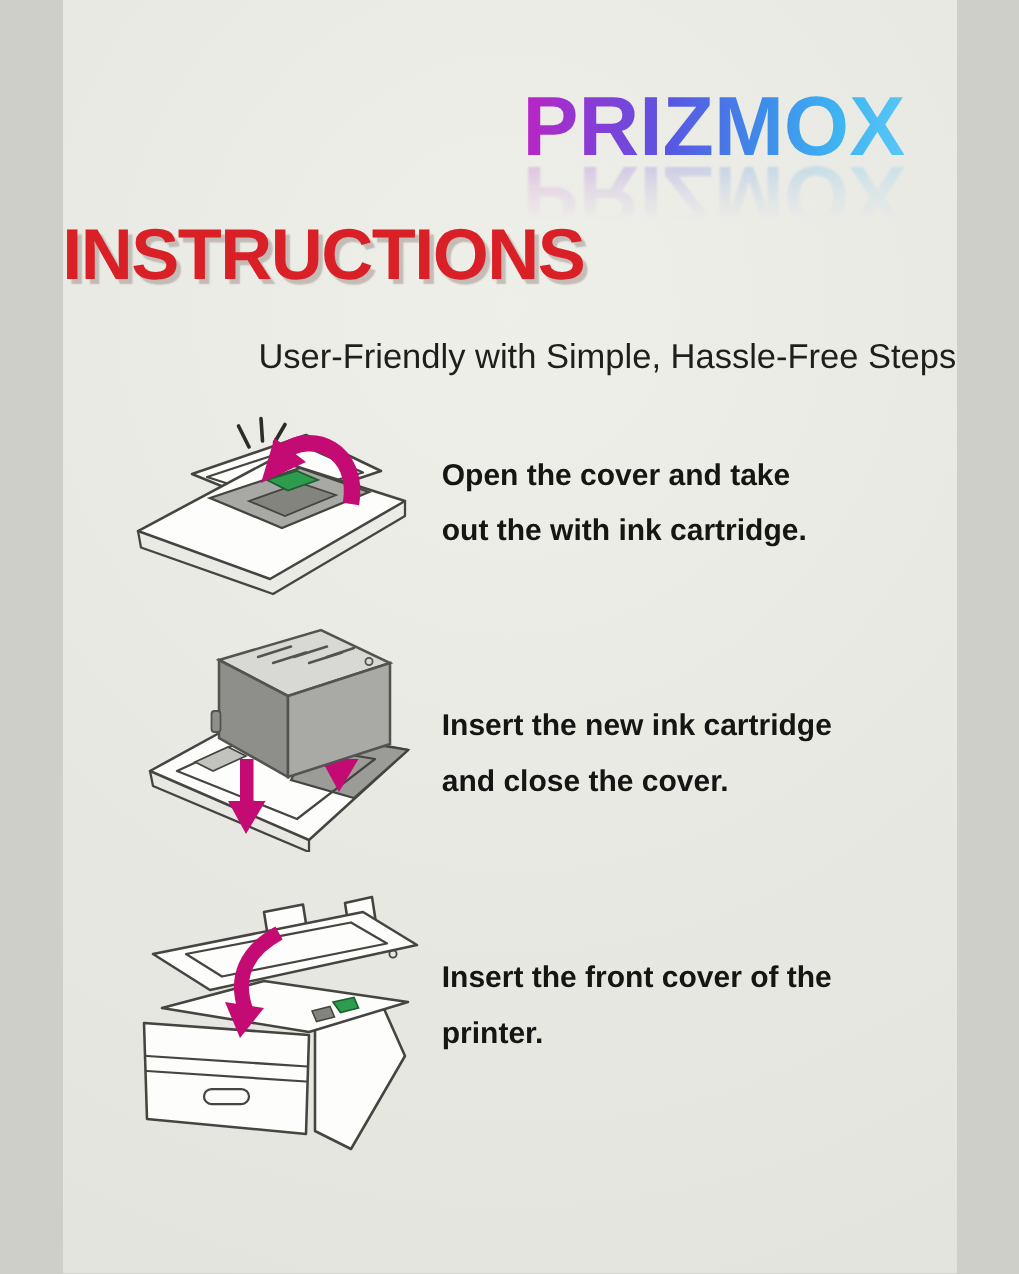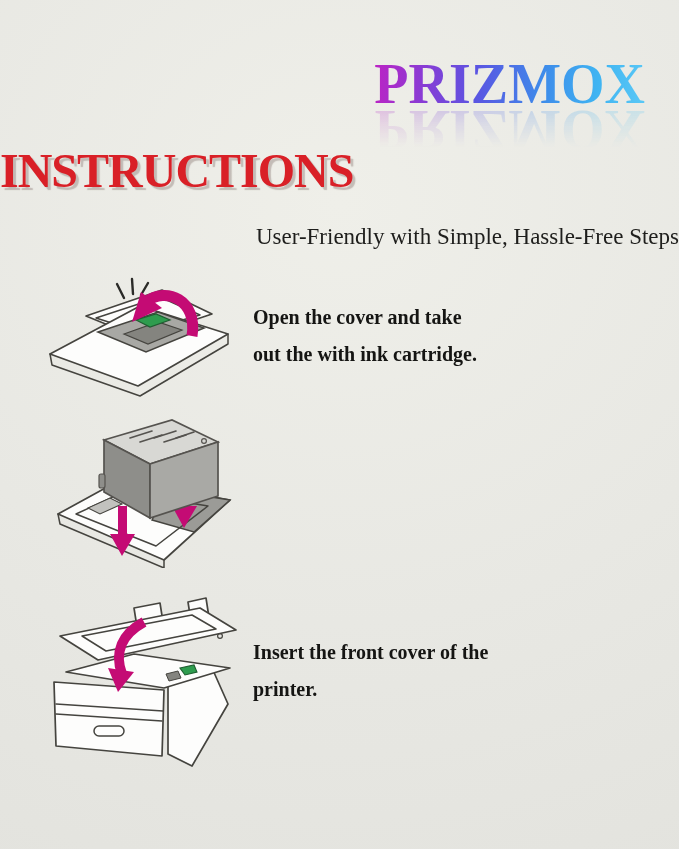--- a/index.html
+++ b/index.html
@@ -1,24 +1,24 @@
 <!DOCTYPE html>
 <html><head>
 <meta charset="utf-8">
 <style>
   * { margin: 0; padding: 0; box-sizing: border-box; }
   html, body { background: #cfcfca; }
   .page {
     position: relative;
-    width: 679px;
+    width: 596px;
     height: 849px;
     margin: 0 auto;
     overflow: hidden;
     background: radial-gradient(130% 95% at 50% 24%, #efefe9 0%, #e8e8e3 52%, #e2e2dd 100%);
-    font-family: Liberation Serif, serif;
+    font-family: Liberation Sans, sans-serif;
   }
 
   
   .brand { position: absolute; top: 56px; right: 34px; text-align: left; }
   .brand-text {
     font-weight: bold;
     font-size: 56px;
     line-height: 1;
     letter-spacing: 0px;
     background: linear-gradient(94deg, #bd23c4 0%, #8a3bd4 18%, #5a55e2 38%, #3e8bea 62%, #3fb4f2 82%, #5ac8f6 100%);
@@ -148,21 +148,22 @@
           <line x1="102" y1="30" x2="124" y2="23"></line>
           <line x1="112" y1="34" x2="134" y2="27"></line>
           <line x1="124" y1="30" x2="142" y2="24"></line>
         </g>
         <circle cx="152" cy="33" r="2.4" fill="none" stroke="#55534f" stroke-width="1.2"></circle>
         <rect x="47" y="66" width="6" height="14" rx="2" fill="#8e8e8a" stroke="#55534f" stroke-width="1.2"></rect>
       </g>
     </svg>
   </div>
   <p class="step-text txt-2">
-    <br>
+    <span>Insert the new ink cartridge</span><br>
+    <span>and close the cover.</span>
   </p>
 
   <div class="illustration ill-3">
     <svg width="208" height="186" viewBox="0 0 208 186">
 
       <polygon class="line" points="96,24 122,19 125,38 99,43"></polygon>
       <polygon class="line" points="150,18 168,14 172,40 154,44"></polygon>
 
       <polygon class="line" points="130,94 174,84 190,120 154,182 130,170"></polygon>
 

